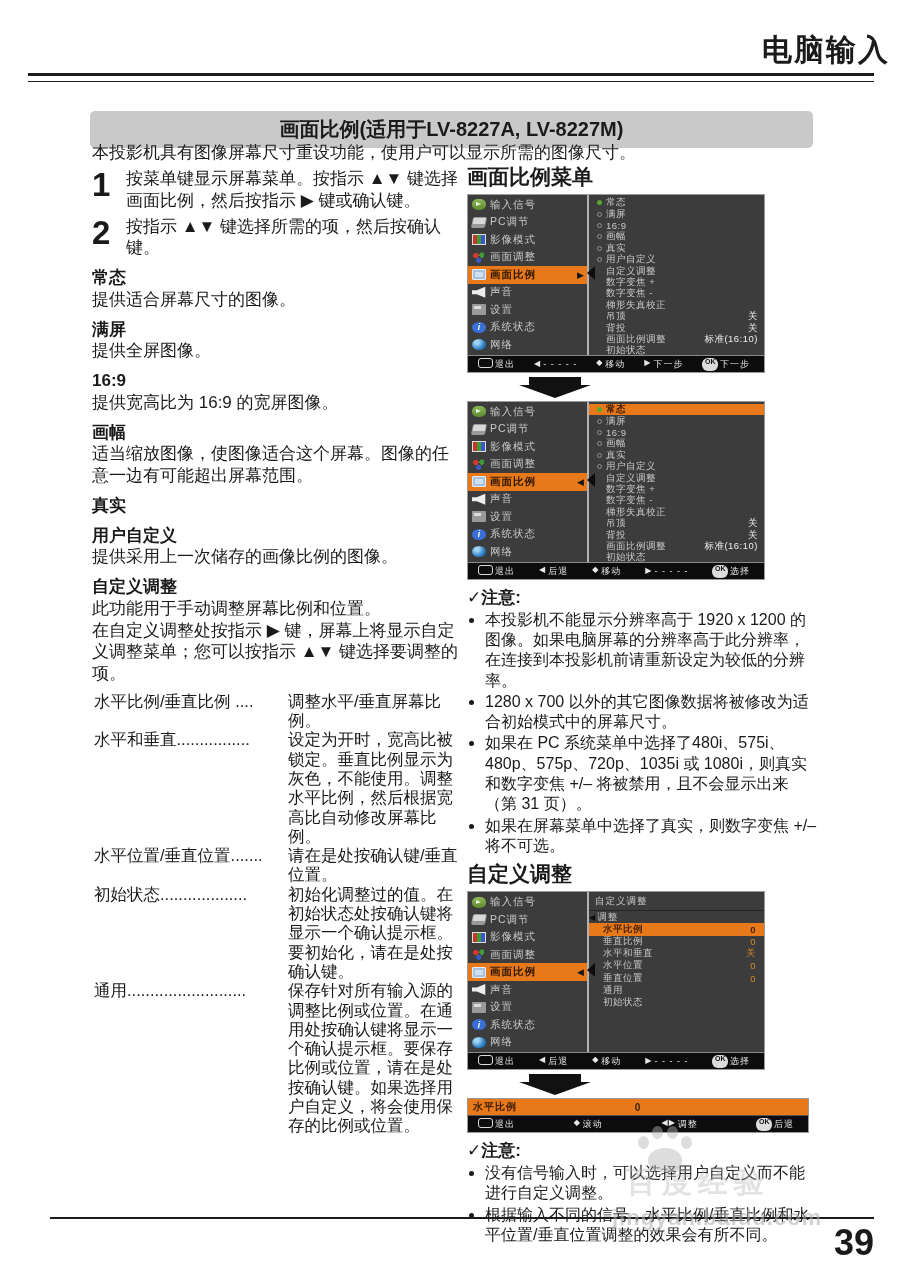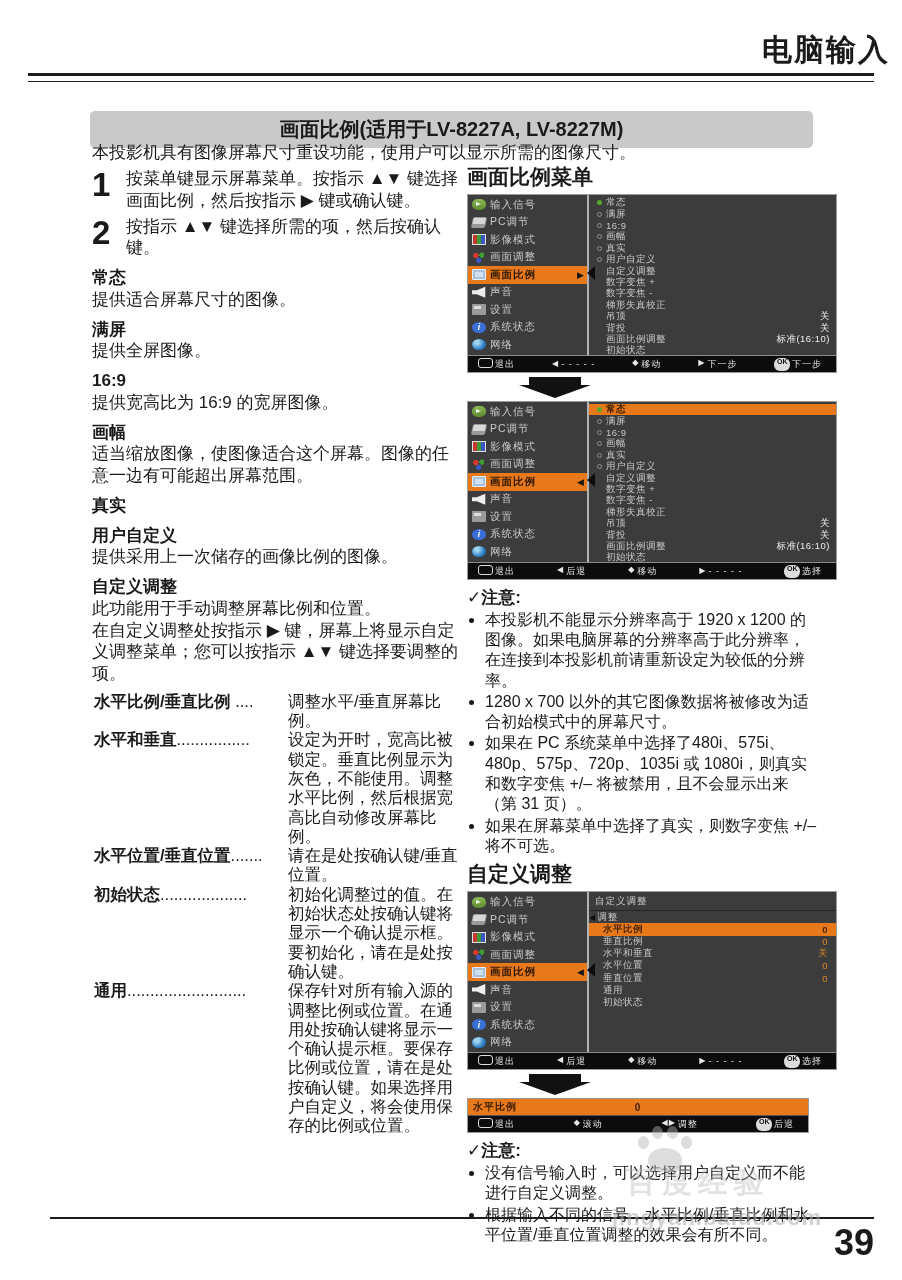--- a/index.html
+++ b/index.html
@@ -21,29 +21,29 @@
   
   .col-left{position:absolute;top:168px;left:92px;width:372px;font-size:17px;line-height:1.28;}
   .step{display:flex;margin-bottom:4px;}
   .step-num{width:34px;font-size:33px;font-weight:bold;line-height:1.05;flex:0 0 34px;}
   .step-text{flex:1;}
   .sec-h{font-weight:bold;margin-top:8px;}
   .sec-p{white-space:pre-line;}
   .defs{margin-top:7px;font-size:16.5px;line-height:1.17;}
   .def-row{display:flex;}
   .def-term{width:194px;flex:0 0 194px;padding-left:2px;}
-  .def-term b{font-weight:bold;}
+  .def-term b{font-weight:normal;}
   .def-desc{flex:1;}
 
   
   .col-right{position:absolute;top:163px;left:467px;width:352px;}
   .rc-heading{font-size:21px;font-weight:bold;margin:0 0 3px 0;}
 
   
-  .osd{width:370px;border:1px solid #9a9a9a;background:#3c3c3c;box-sizing:border-box;}
+  .osd{width:298px;border:1px solid #9a9a9a;background:#3c3c3c;box-sizing:border-box;}
   .osd-main{display:flex;height:160px;}
   .osd-sidebar{width:119px;flex:0 0 119px;padding-top:1px;box-sizing:border-box;}
   .sb-row{height:17.5px;display:flex;align-items:center;gap:4px;padding-left:4px;}
   .sb-row.active{background:#e8791b;}
   .sb-label{font-size:10.5px;color:#c9c9c9;letter-spacing:1px;white-space:nowrap;}
   .sb-row.active .sb-label{color:#2b1600;font-weight:bold;}
   .sb-arrow{margin-left:auto;padding-right:3px;color:#151515;font-size:9px;}
   .sb-icon{width:14px;height:11px;flex:0 0 14px;position:relative;display:inline-block;}
   .ic-input-signal{background:linear-gradient(#8db857,#5d8a2e);border-radius:6px/5px;}
   .ic-input-signal::after{content:"";position:absolute;left:4px;top:3px;border-left:5px solid #eef5e4;

